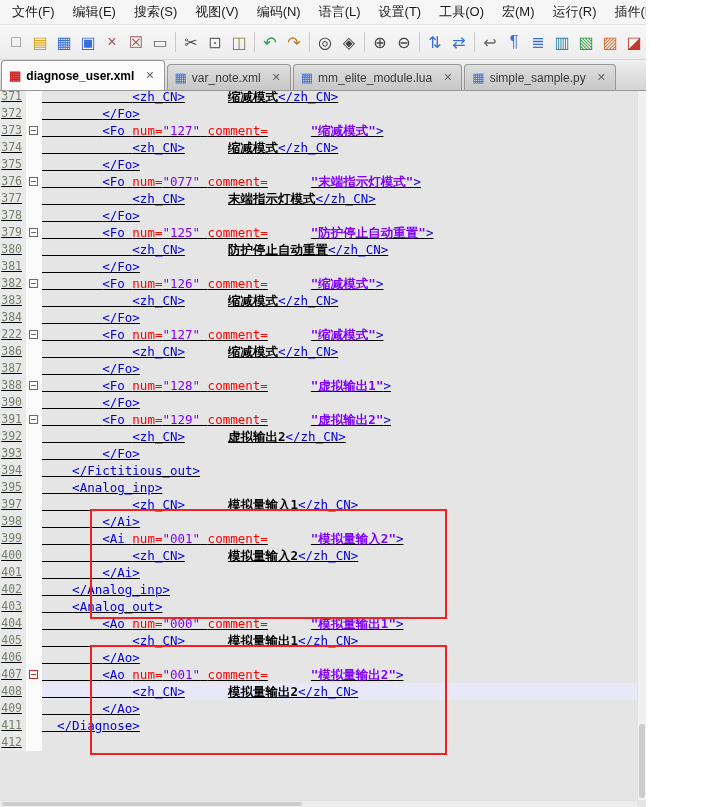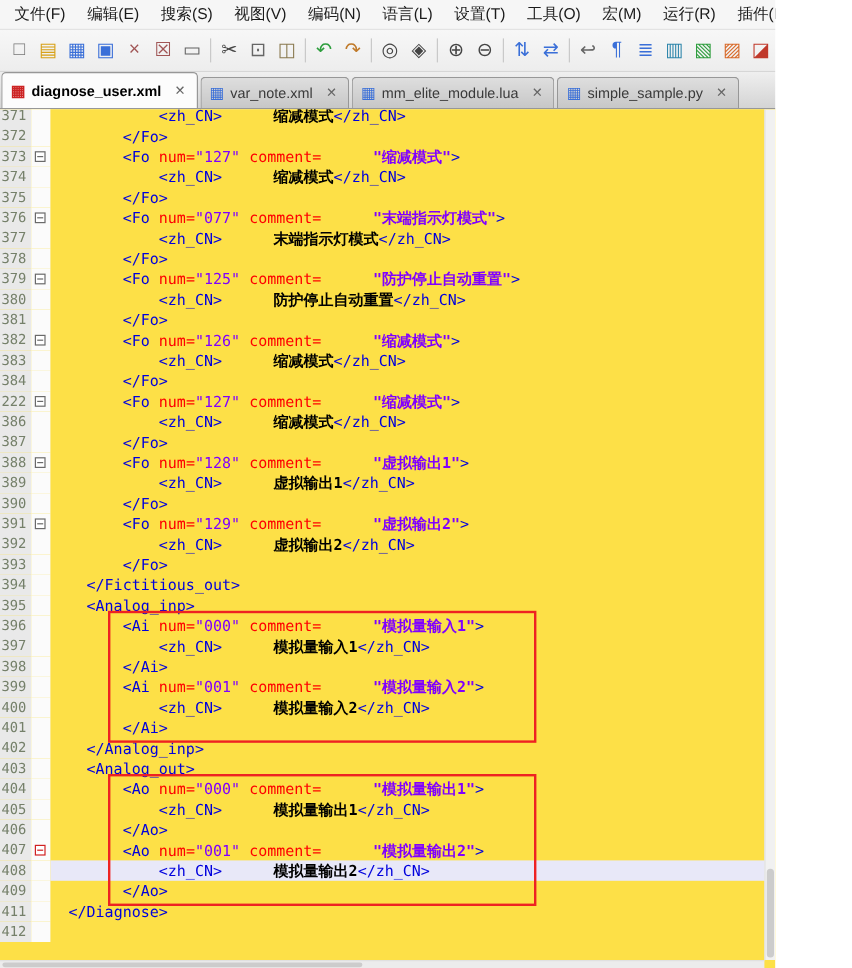--- a/index.html
+++ b/index.html
@@ -29,22 +29,22 @@
   .tab { height:26px; display:flex; align-items:center; gap:5px; padding:0 7px;
          margin-right:2px; font-size:12px; color:#3a3a3a;
          border:1px solid #979797; border-bottom:none; border-radius:4px 4px 0 0;
          background:linear-gradient(#dedede,#c7c7c7); cursor:default; white-space:nowrap; }
   .tab.active { height:30px; background:#fcfcfc; color:#000; font-weight:bold; }
   .tab .file-icon { font-size:13px; line-height:13px; }
   .tab-close { font-size:11px; color:#666; margin-left:4px; padding:0 2px;
                font-weight:normal; }
 
   
-  .editor { position:relative; flex:1; background:#fde047; overflow:hidden;
-            font-family:"DejaVu Sans Mono", monospace; font-size:12.5px; }
+  .editor { position:relative; flex:1; background:#e5e5e5; overflow:hidden;
+            font-family:"DejaVu Sans Mono", monospace; font-size:12.5px;text-decoration:underline; }
   .lines { margin-top:-3px; }
   .row { display:flex; height:17px; line-height:17px; }
   .ln { width:26px; flex:none; text-align:right; padding-right:4px;
         background:var(--gutter-bg); color:var(--line-number); font-size:11.5px; }
   .foldcol { width:16px; flex:none; background:var(--fold-margin-bg); position:relative; }
   .fold-box { position:absolute; left:3px; top:4px; width:9px; height:9px;
               background:#fff; border:1px solid var(--fold); color:var(--fold); }
   .fold-box::after { content:""; position:absolute; left:1px; right:1px; top:3px;
                      height:1px; background:var(--fold); }
   .fold-box.red { border-color:var(--fold-active); }
@@ -241,25 +241,20 @@
           <span class="code">        <span class="tk-t">&lt;/Fo&gt;</span></span>
         </div>
         <div class="row">
           <span class="ln">388</span>
           <span class="foldcol">
             <span class="fold-box"></span>
           </span>
           <span class="code">        <span class="tk-t">&lt;Fo </span><span class="tk-a">num=</span><span class="tk-v">"128"</span><span class="tk-x"> </span><span class="tk-a">comment=</span><span class="tk-v cjk">"虚拟输出1"</span><span class="tk-t">&gt;</span></span>
         </div>
         <div class="row">
-          <span class="ln">389</span>
-          <span class="foldcol"></span>
-          <span class="code">            <span class="tk-t">&lt;zh_CN&gt;</span><span class="tk-x cjk">虚拟输出1</span><span class="tk-t">&lt;/zh_CN&gt;</span></span>
-        </div>
-        <div class="row">
           <span class="ln">390</span>
           <span class="foldcol"></span>
           <span class="code">        <span class="tk-t">&lt;/Fo&gt;</span></span>
         </div>
         <div class="row">
           <span class="ln">391</span>
           <span class="foldcol">
             <span class="fold-box"></span>
           </span>
           <span class="code">        <span class="tk-t">&lt;Fo </span><span class="tk-a">num=</span><span class="tk-v">"129"</span><span class="tk-x"> </span><span class="tk-a">comment=</span><span class="tk-v cjk">"虚拟输出2"</span><span class="tk-t">&gt;</span></span>
@@ -276,25 +271,20 @@
         </div>
         <div class="row">
           <span class="ln">394</span>
           <span class="foldcol"></span>
           <span class="code">    <span class="tk-t">&lt;/Fictitious_out&gt;</span></span>
         </div>
         <div class="row">
           <span class="ln">395</span>
           <span class="foldcol"></span>
           <span class="code">    <span class="tk-t">&lt;Analog_inp&gt;</span></span>
-        </div>
-        <div class="row">
-          <span class="ln">396</span>
-          <span class="foldcol"></span>
-          <span class="code">        <span class="tk-t">&lt;Ai </span><span class="tk-a">num=</span><span class="tk-v">"000"</span><span class="tk-x"> </span><span class="tk-a">comment=</span><span class="tk-v cjk">"模拟量输入1"</span><span class="tk-t">&gt;</span></span>
         </div>
         <div class="row">
           <span class="ln">397</span>
           <span class="foldcol"></span>
           <span class="code">            <span class="tk-t">&lt;zh_CN&gt;</span><span class="tk-x cjk">模拟量输入1</span><span class="tk-t">&lt;/zh_CN&gt;</span></span>
         </div>
         <div class="row">
           <span class="ln">398</span>
           <span class="foldcol"></span>
           <span class="code">        <span class="tk-t">&lt;/Ai&gt;</span></span>

